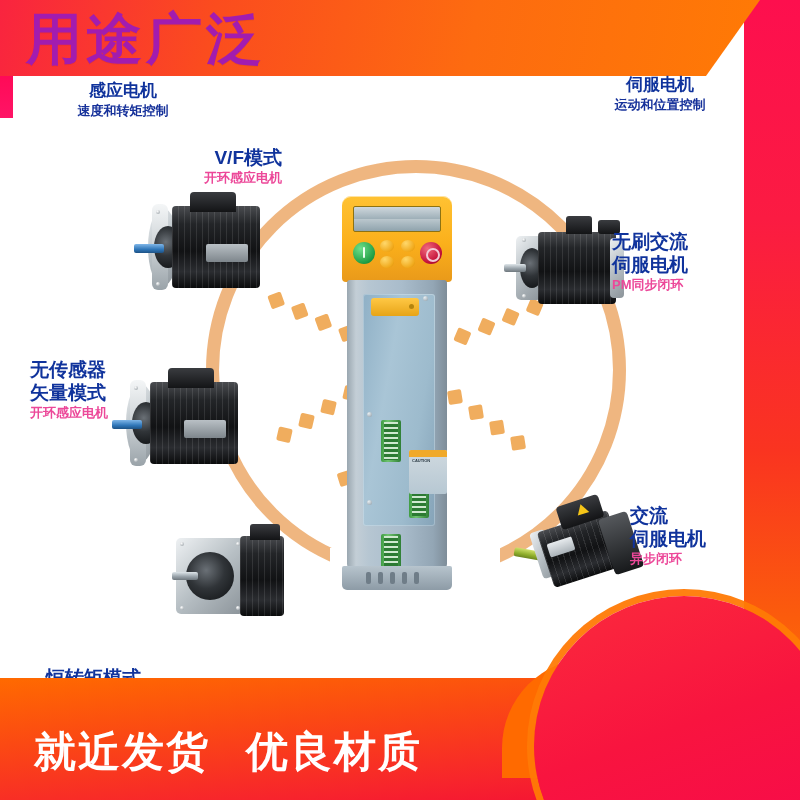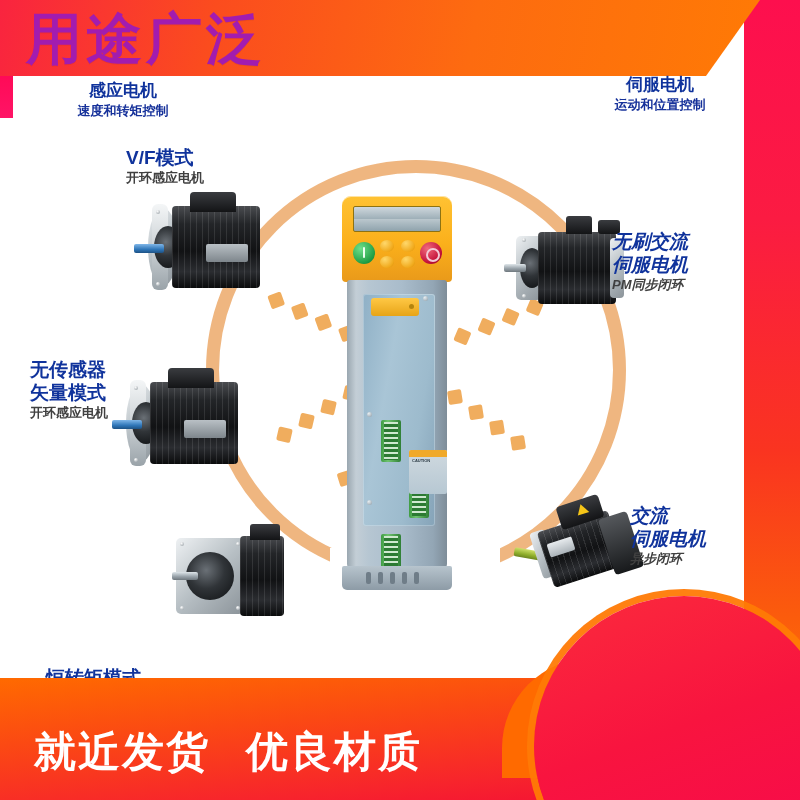--- a/index.html
+++ b/index.html
@@ -244,23 +244,23 @@
   .m-shaft-green {
     position:absolute; background:linear-gradient(180deg,#cfe06a,#8fae2b 60%,#6b8420);
     border-radius:2px;
   }
 
   
   .lbl { position:absolute; z-index:9; white-space:nowrap; }
   .lbl .l1 { font-size:19px; line-height:23px; font-weight:bold; color:#1b1b1b; }
   .lbl .l2 { font-size:13px; line-height:17px; font-weight:bold; color:#3b3b3b; }
   .lbl.blue .l1 { color:#10339c; }
-  .lbl.blue .l2 { color:#404040; }
-  .lbl.center { text-align:left; }
-  .lbl.right { text-align:left;font-style:italic; }
+  .lbl.blue .l2 { color:#ec4899; }
+  .lbl.center { text-align:right; }
+  .lbl.right { text-align:left; }
 
   .hdr-lbl { position:absolute; z-index:9; text-align:center; white-space:nowrap; }
   .hdr-lbl .h1 { font-size:17px; line-height:22px; font-weight:bold; color:#10339c; }
   .hdr-lbl .h2 { font-size:13px; line-height:18px; font-weight:bold; color:#16319a; }
 
   .cut-lbl {
     position:absolute; z-index:7; white-space:nowrap;
     font-size:19px; line-height:23px; font-weight:bold; color:#10339c;
   }
 </style>

